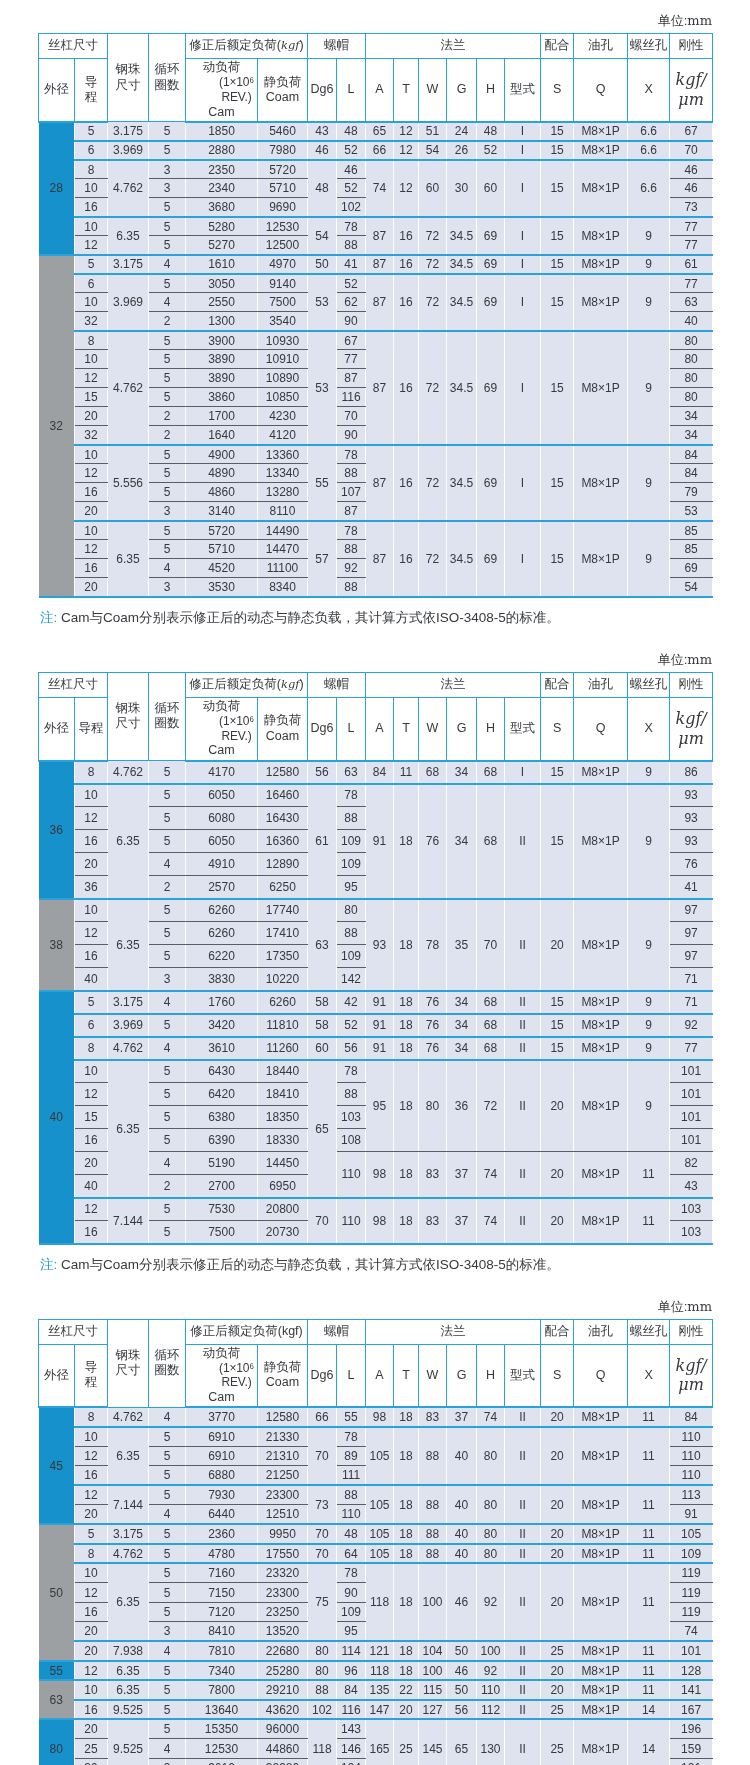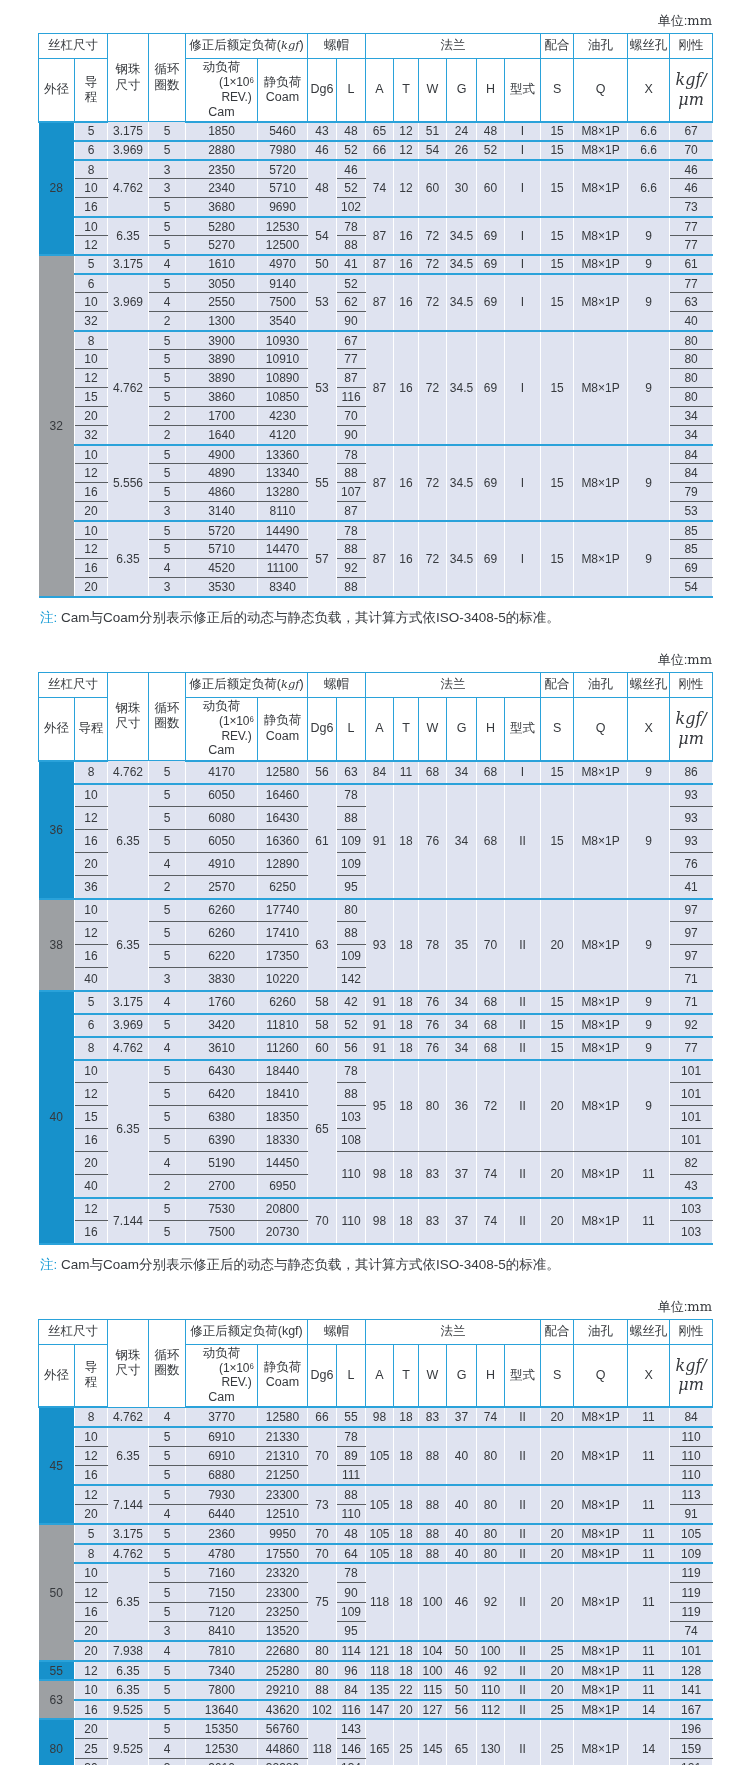--- a/index.html
+++ b/index.html
@@ -1070,21 +1070,21 @@
               <td class="bb">M8×1P</td>
               <td class="bb">14</td>
               <td class="bb">167</td>
             </tr>
             <tr>
               <td class="od blue bb" rowspan="3">80</td>
               <td class="gb">20</td>
               <td rowspan="3" class="bb">9.525</td>
               <td class="gb">5</td>
               <td class="gb">15350</td>
-              <td class="gb">56760</td>
+              <td class="gb">96000</td>
               <td rowspan="3" class="bb">118</td>
               <td class="gb">143</td>
               <td rowspan="3" class="bb">165</td>
               <td rowspan="3" class="bb">25</td>
               <td rowspan="3" class="bb">145</td>
               <td rowspan="3" class="bb">65</td>
               <td rowspan="3" class="bb">130</td>
               <td rowspan="3" class="bb">II</td>
               <td rowspan="3" class="bb">25</td>
               <td rowspan="3" class="bb">M8×1P</td>

